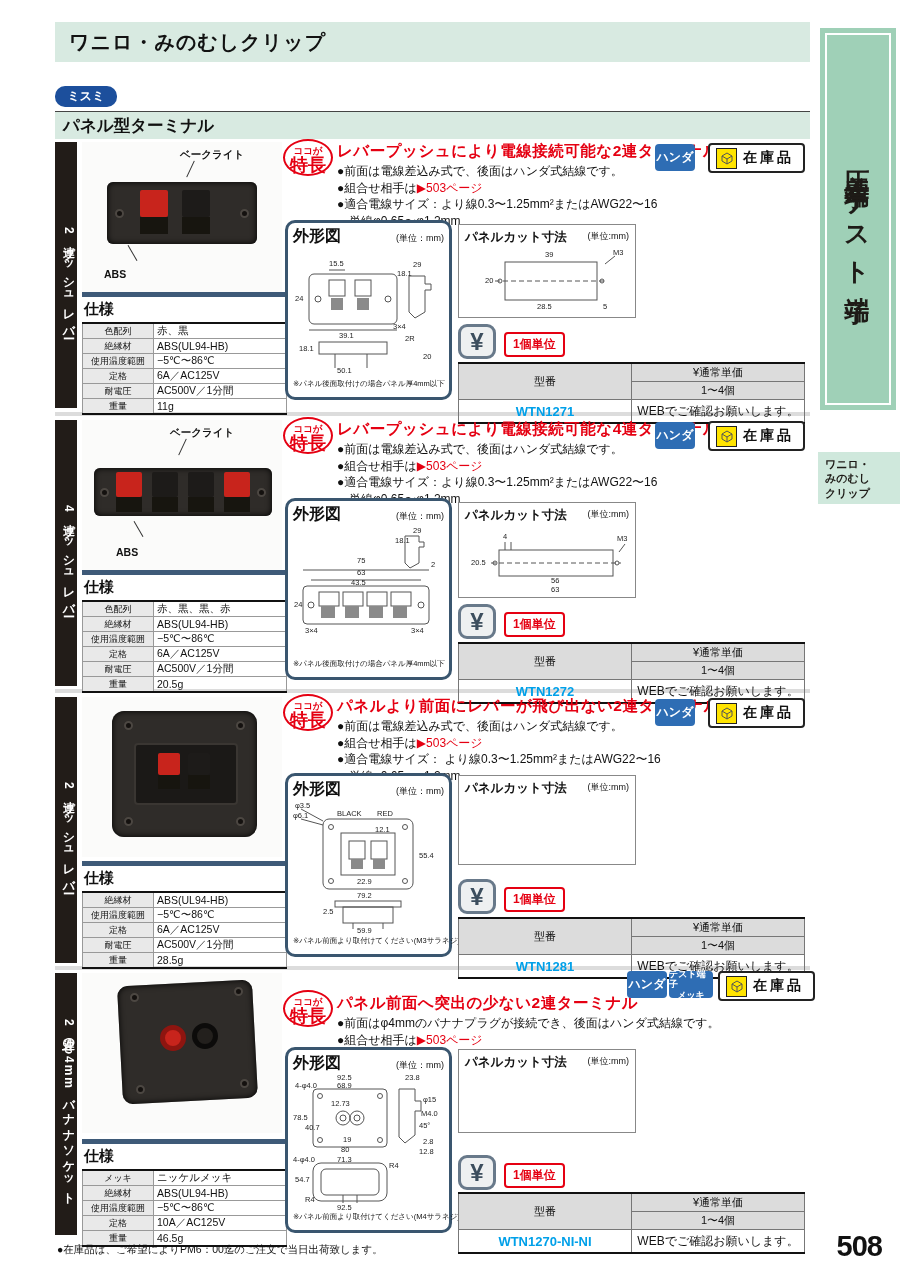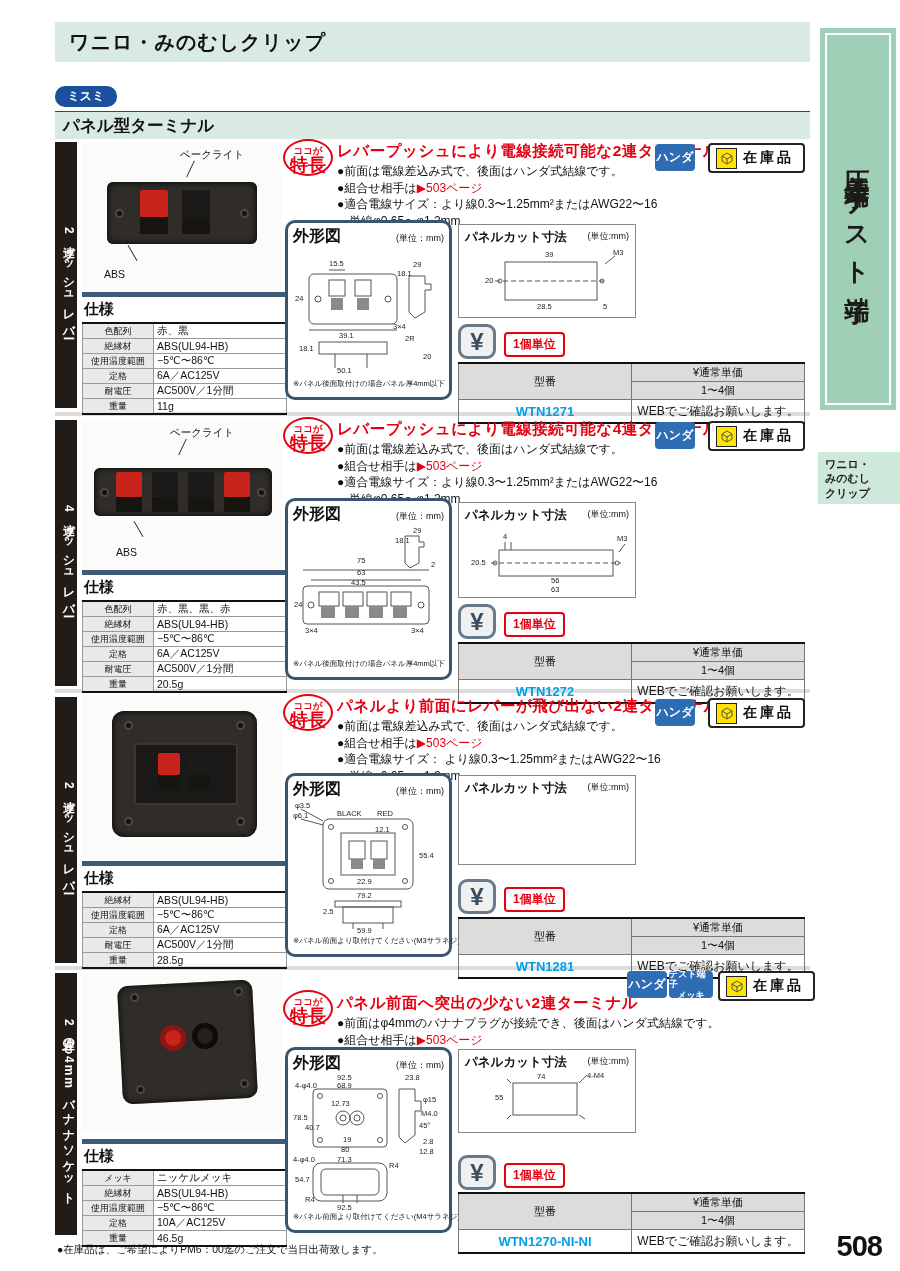--- a/index.html
+++ b/index.html
@@ -19,21 +19,21 @@
   .side-cat{position:absolute;left:820px;top:28px;width:76px;height:382px;background:#9fd0b7;}
   .side-cat .inner{position:absolute;inset:5px;border:2px solid #fff;}
   .side-cat .txt{position:absolute;inset:0;display:flex;align-items:center;justify-content:center;writing-mode:vertical-rl;font-size:25px;font-weight:bold;color:#1e1b17;letter-spacing:5px;}
   .side-sub{position:absolute;left:818px;top:452px;width:82px;height:52px;background:#cfe8dc;box-sizing:border-box;padding:5px 7px;font-size:11px;font-weight:bold;line-height:1.3;color:#1e1b17;}
 
   .sep{position:absolute;left:55px;width:755px;height:4px;background:#dcdcdc;}
 
   
   .block{position:absolute;left:55px;width:755px;}
   .vbar{position:absolute;left:0;top:2px;width:22px;background:#221c18;color:#fff;writing-mode:vertical-rl;font-size:12px;font-weight:bold;letter-spacing:2px;display:flex;justify-content:center;padding-top:10px;box-sizing:border-box;}
-  .photo{position:absolute;left:27px;top:2px;width:200px;background:#fbfbfa;}
+  .photo{position:absolute;left:27px;top:2px;width:200px;background:#fbfbfa;font-weight:bold;}
   .plate{position:absolute;background:#2f2c29;border-radius:6px;box-shadow:inset 0 0 6px #000;}
   .screw{position:absolute;width:9px;height:9px;border-radius:50%;background:#14110f;border:2px solid #4c4742;box-sizing:border-box;}
   .lever{position:absolute;border-radius:2px;}
   .lever .cap{height:62%;border-radius:2px;}
   .lever .base{height:38%;background:#17150f;}
   .jack{position:absolute;border-radius:50%;box-sizing:border-box;}
   .photo-lbl{position:absolute;font-size:10.5px;color:#111;}
   .leader{position:absolute;width:1px;height:18px;background:#333;}
 
   .specbox{position:absolute;left:27px;width:205px;}
@@ -624,32 +624,20 @@
         <span class="dim" style="left:130px;top:64px">2.8</span>
         <span class="dim" style="left:126px;top:74px">12.8</span>
         <span class="dim" style="left:130px;top:22px">φ15</span>
         <span class="dim" style="left:128px;top:36px">M4.0</span>
         <span class="dim" style="left:126px;top:48px">45°</span>
       </div>
       <div class="drawnote">※パネル前面より取付けてください(M4サラネジ)</div>
     </div>
     <div class="cutbox" style="top:78px;height:84px">
       <div><span class="cuttitle">パネルカット寸法</span><span class="cutunit">(単位:mm)</span></div>
-      <div class="cutarea" style="height:58px">
-        <svg width="163" height="58">
-          <rect x="48" y="12" width="64" height="32"></rect>
-          <line x1="42" y1="8" x2="46" y2="12"></line>
-            <line x1="114" y1="12" x2="122" y2="4"></line>
-          <line x1="42" y1="48" x2="46" y2="44"></line>
-            <line x1="114" y1="44" x2="120" y2="48"></line>
-        </svg>
-        <span class="dim" style="left:72px;top:1px">74</span>
-        <span class="dim" style="left:122px;top:0px">4-M4</span>
-        <span class="dim" style="left:30px;top:22px">55</span>
-      </div>
     </div>
     <div class="yenrow" style="top:184px">
       <div class="yenicon">¥</div>
       <div class="unitbadge">1個単位</div>
     </div>
     <table class="pricetable" style="top:221px">
       <tbody>
           <tr>
             <td class="h" rowspan="2" style="width:170px">型番</td>
             <td class="h">¥通常単価</td>

